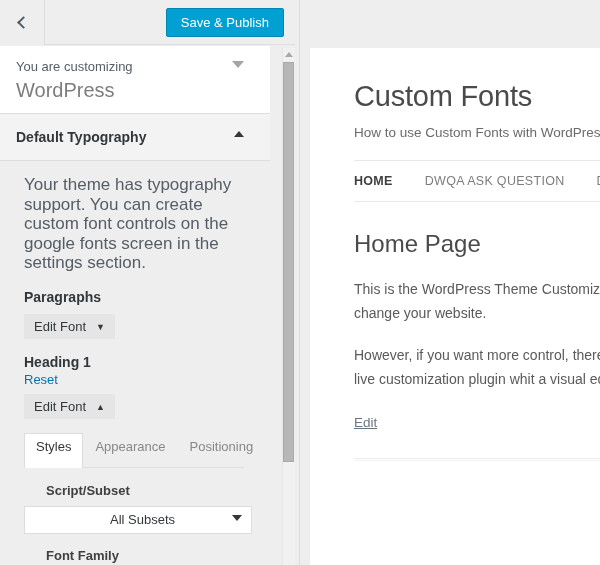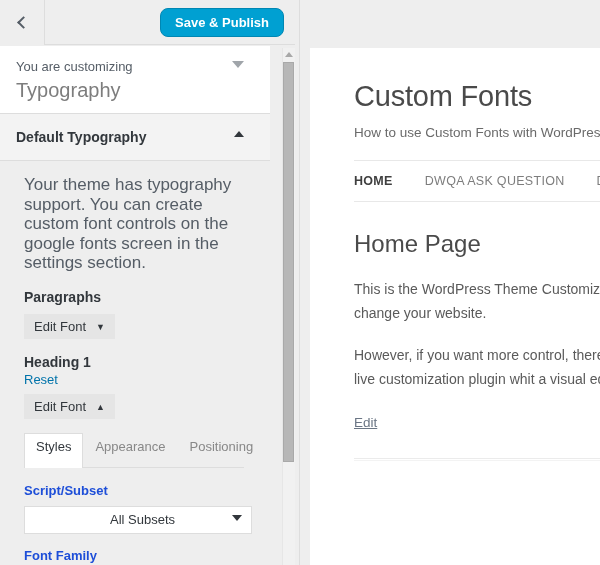--- a/index.html
+++ b/index.html
@@ -55,24 +55,24 @@
     transform: rotate(45deg);
     margin-left: 3px;
   }
   .save-btn {
     position: absolute;
     right: 16px; top: 8px;
     height: 29px;
     padding: 0 14px;
     background: #00a0d2;
     border: 1px solid #0087b3;
-    border-radius: 8px;
+    border-radius: 2px;
     color: #fff;
     font-size: 13px;
-    font-weight: bold;
+    font-weight: normal;
     line-height: 27px;
     cursor: pointer;
     font-family: "Liberation Sans", sans-serif;
   }
 
   
   .cz-body {
     position: absolute;
     left: 0; top: 46px;
     width: 270px;
@@ -205,23 +205,24 @@
   .tab.active {
     background: #fff;
     border-color: #ddd;
     color: #32373c;
   }
 
   .field { margin-bottom: 13px; }
   .field-label {
     font-size: 13px;
     font-weight: bold;
-    color: #1d4ed8;
+    color: #404040;
     line-height: 18px;
     margin-bottom: 6px;
+    margin-left: 22px;
   }
   .sel {
     position: relative;
     width: 228px;
     height: 28px;
     background: #fff;
     border: 1px solid #ddd;
     cursor: pointer;
     text-align: center;
   }
@@ -374,21 +375,21 @@
       <div class="back-btn">
         <span class="chev"></span>
       </div>
       <button class="save-btn">Save &amp; Publish</button>
     </div>
 
     <div class="cz-body">
 
       <div class="cz-panel-title">
         <div class="eyebrow">You are customizing</div>
-        <div class="bigtitle">Typography</div>
+        <div class="bigtitle">WordPress</div>
         <span class="caret-down"></span>
       </div>
 
       <div class="cz-section-head">
         <span class="sec-label">Default Typography</span>
         <span class="caret-up"></span>
       </div>
 
       <div class="cz-controls">
 

